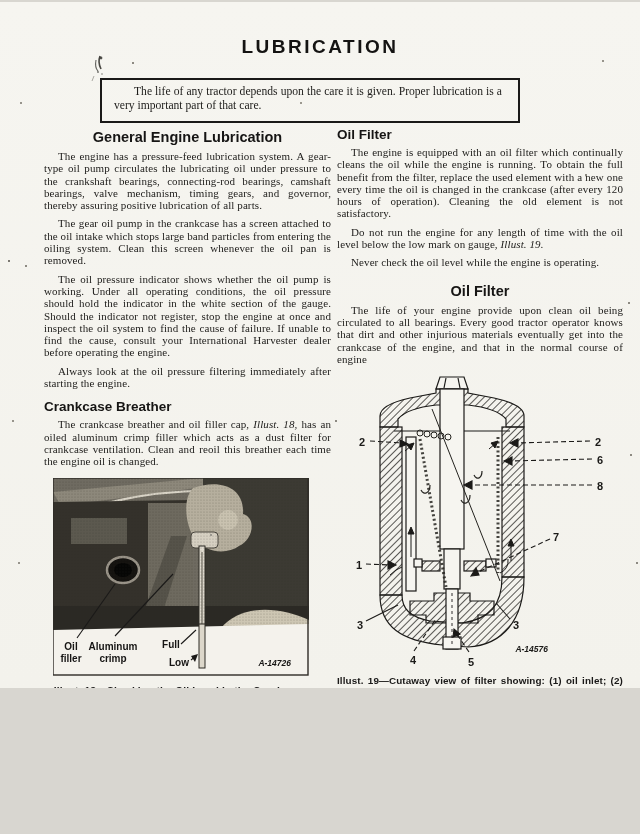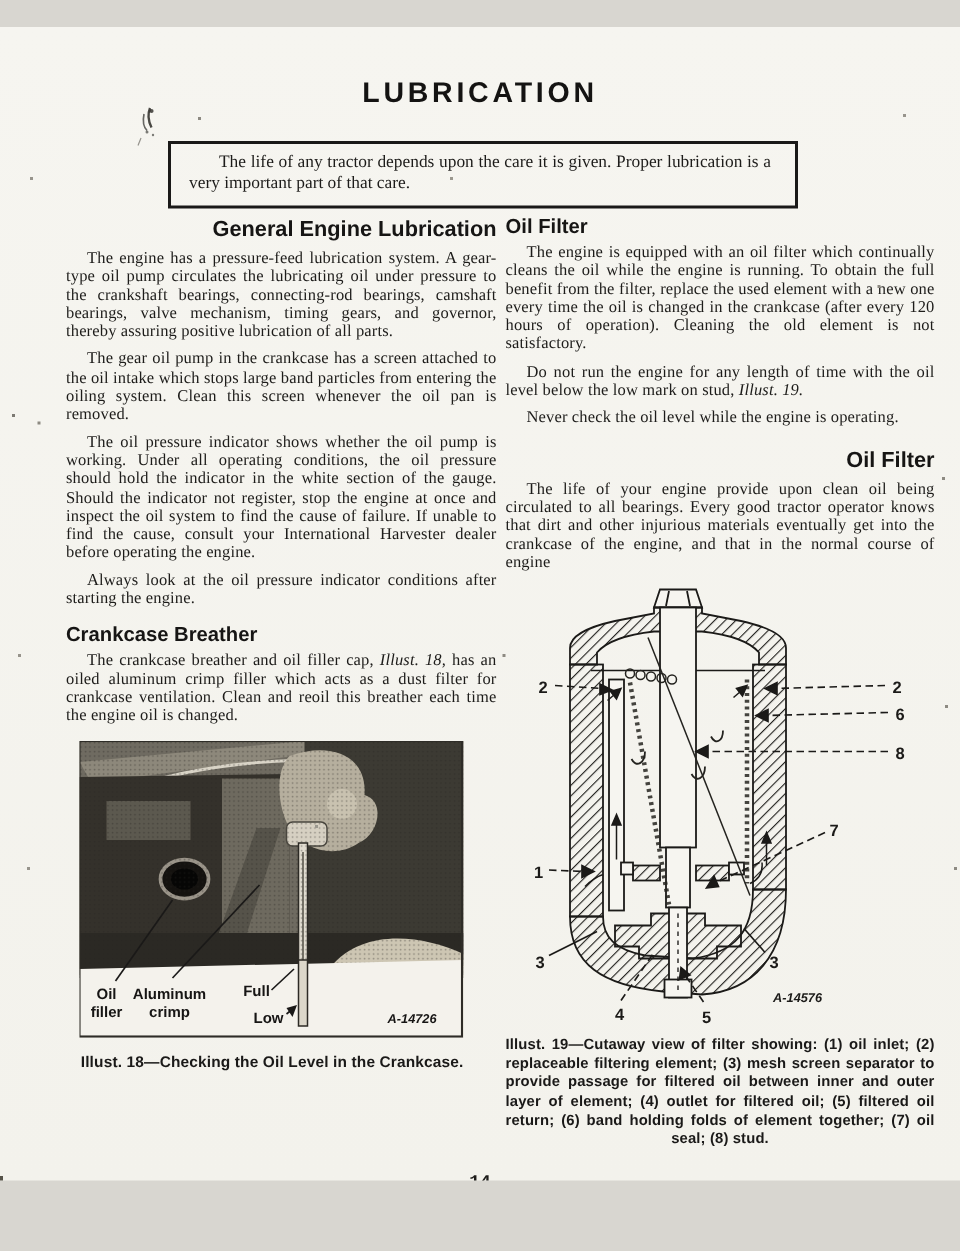--- a/index.html
+++ b/index.html
@@ -1,45 +1,45 @@
 <!DOCTYPE html>
 <html><head>
 <meta charset="utf-8">
 <style>
   html,body{margin:0;padding:0;background:#d8d6d0;}
   .page{
     position:relative;
-    width:640px;height:769px;
-    margin:18px auto;
+    width:640px;height:686px;
+    margin:2px auto;
     background:linear-gradient(180deg,#f6f5f0 0%,#f3f2ec 100%);
     color:#1d1c1a;
     font-family:"Liberation Serif", serif;
     overflow:hidden;
   }
   .title{
     position:absolute;top:34px;left:0;width:640px;
     text-align:center;margin:0;
     font-family:"Liberation Sans", sans-serif;
     font-size:19px;font-weight:700;letter-spacing:2.5px;
     color:#141312;
   }
   .smudge{position:absolute;left:90px;top:52px;}
   .intro-box{
-    position:absolute;left:112px;top:76px;width:420px;height:45px;
+    position:absolute;left:100px;top:76px;width:420px;height:45px;
     box-sizing:border-box;border:2px solid #1a1918;
     padding:5px 16px 4px 12px;
     background:transparent;
   }
   .intro-box p{margin:0;font-size:11.6px;line-height:14px;text-indent:20px;text-align:justify;}
   .col{position:absolute;top:123px;}
   .col-left{left:44px;width:287px;}
   .col-right{left:337px;width:286px;}
   h2.sec{
     font-family:"Liberation Sans", sans-serif;
-    font-size:14.5px;font-weight:700;text-align:right;
+    font-size:14.5px;font-weight:700;text-align:center;
     margin:4px 0 5px 0;color:#161514;
   }
   h3.sec{
     font-family:"Liberation Sans", sans-serif;
     font-size:13.5px;font-weight:700;text-align:left;
     margin:10px 0 4px 0;color:#161514;
   }
   .col p.body{
     margin:0 0 6px 0;
     font-size:11px;line-height:12.3px;
@@ -106,21 +106,21 @@
     <p>The life of any tractor depends upon the care it is given.  Proper lubrication is a very important part of that care.</p>
   </div>
 
   <div class="col col-left">
     <h2 class="sec">General Engine Lubrication</h2>
     <p class="body">The engine has a pressure-feed lubrication system.  A gear-type oil pump circulates the lubricating oil under pressure to the crankshaft bearings, connecting-rod bearings, camshaft bearings, valve mechanism, timing gears, and governor, thereby assuring positive lubrication of all parts.</p>
 
     <p class="body">The gear oil pump in the crankcase has a screen attached to the oil intake which stops large band particles from entering the oiling system.  Clean this screen whenever the oil pan is removed.</p>
 
     <p class="body">The oil pressure indicator shows whether the oil pump is working.  Under all operating conditions, the oil pressure should hold the indicator in the white section of the gauge.  Should the indicator not register, stop the engine at once and inspect the oil system to find the cause of failure. If unable to find the cause, consult your International Harvester dealer before operating the engine.</p>
-    <p class="body">Always look at the oil pressure indicator conditions after starting the engine.</p>
+    <p class="body">Always look at the oil pressure filtering immediately after starting the engine.</p>
 
     <h3 class="sec">Crankcase Breather</h3>
     <p class="body"><span>The crankcase breather and oil filler cap, </span><i>Illust. 18,</i><span> has an oiled aluminum crimp filler which acts as a dust filter for crankcase ventilation.  Clean and reoil this breather each time the engine oil is changed.</span></p>
 
     <figure class="photo-fig">
       <svg width="256" height="198" viewBox="0 0 256 198">
         <defs>
           <pattern id="ht" width="3" height="3" patternUnits="userSpaceOnUse">
             <circle cx="1" cy="1" r=".6" fill="#24221e" opacity=".35"></circle>
           </pattern>
@@ -173,21 +173,21 @@
         </g>
         <rect x="0" y="0" width="255" height="197" fill="none" stroke="#2e2c27" stroke-width="1.4"></rect>
       </svg>
       <figcaption>Illust. 18—Checking the Oil Level in the Crankcase.</figcaption>
     </figure>
   </div>
 
   <div class="col col-right">
     <h3 class="sec" style="margin-top:2px;">Oil Filter</h3>
     <p class="body">The engine is equipped with an oil filter which continually cleans the oil while the engine is running. To obtain the full benefit from the filter, replace the used element with a new one every time the oil is changed in the crankcase (after every 120 hours of operation).  Cleaning the old element is not satisfactory.</p>
-    <p class="body"><span>Do not run the engine for any length of time with the oil level below the low mark on stud, </span><i>Illust. 19.</i></p>
+    <p class="body"><span>Do not run the engine for any length of time with the oil level below the low mark on gauge, </span><i>Illust. 19.</i></p>
     <p class="body">Never check the oil level while the engine is operating.</p>
 
     <h2 class="sec" style="margin-top:14px;">Oil Filter</h2>
     <p class="body">The life of your engine provide upon clean oil being circulated to all bearings.  Every good tractor operator knows that dirt and other injurious materials eventually get into the crankcase of the engine, and that in the normal course of engine</p>
 
     <figure class="diag-fig">
       <svg class="diag-svg" width="260" height="292" viewBox="0 0 260 292">
         <defs>
           <pattern id="hx" width="5" height="5" patternUnits="userSpaceOnUse" patternTransform="rotate(45)">
             <line x1="0" y1="0" x2="0" y2="5" stroke="#23221f" stroke-width="1.5"></line>

